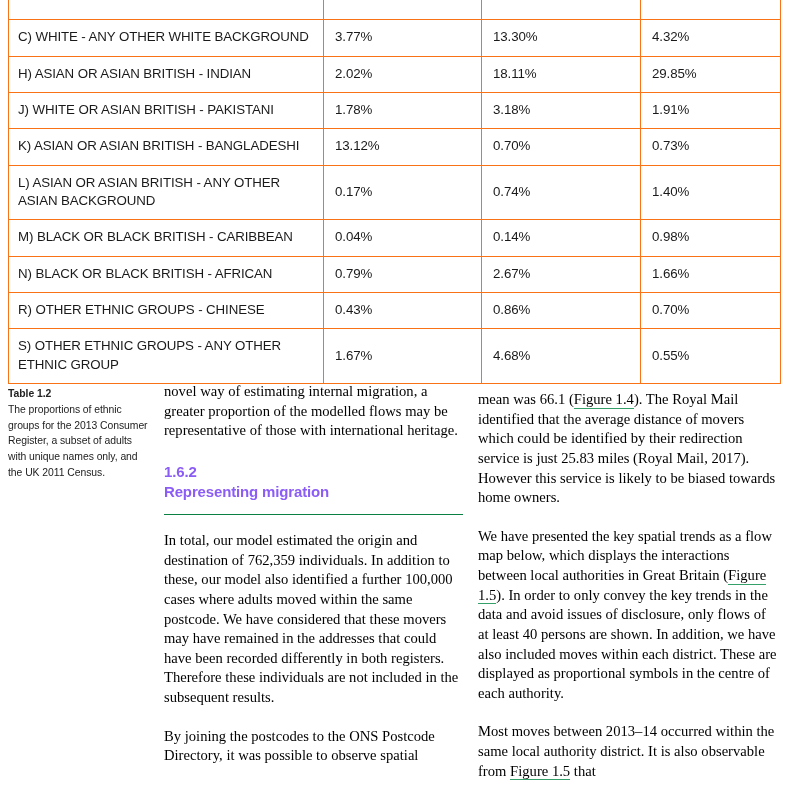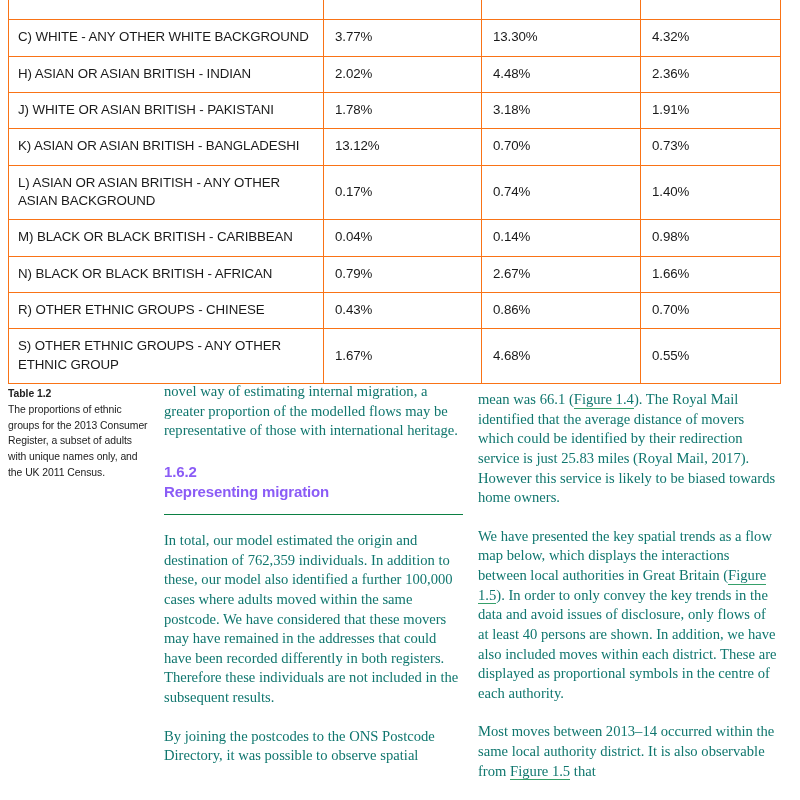--- a/index.html
+++ b/index.html
@@ -92,21 +92,21 @@
     top: 0;
     width: 302px;
   }
   .col-mid   { left: 164px; }
   .col-right { left: 478px; margin-top: 8px; }
 
   .col p {
     margin: 0 0 19px 0;
     font-size: 14.6px;
     line-height: 1.345;
-    color: #0f766e;
+    color: #000000;
     letter-spacing: 0.01px;
   }
   .col p.tight { margin-bottom: 0; }
 
   
   .section-head {
     font-family: "Liberation Sans", "DejaVu Sans", sans-serif;
     color: #8b5cf6;
     font-weight: bold;
     font-size: 15px;
@@ -154,22 +154,22 @@
 
       <tr>
         <td class="label">C) WHITE - ANY OTHER WHITE BACKGROUND</td>
         <td class="value">3.77%</td>
         <td class="value">13.30%</td>
         <td class="value">4.32%</td>
       </tr>
       <tr>
         <td class="label">H) ASIAN OR ASIAN BRITISH - INDIAN</td>
         <td class="value">2.02%</td>
-        <td class="value">4.48%</td>
-        <td class="value">2.36%</td>
+        <td class="value">18.11%</td>
+        <td class="value">29.85%</td>
       </tr>
       <tr>
         <td class="label">J) WHITE OR ASIAN BRITISH - PAKISTANI</td>
         <td class="value">1.78%</td>
         <td class="value">3.18%</td>
         <td class="value">1.91%</td>
       </tr>
       <tr>
         <td class="label">K) ASIAN OR ASIAN BRITISH - BANGLADESHI</td>
         <td class="value">13.12%</td>

